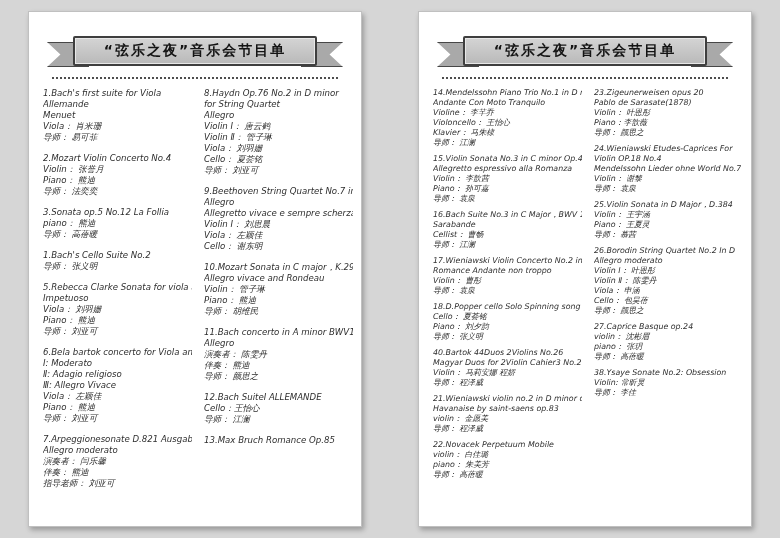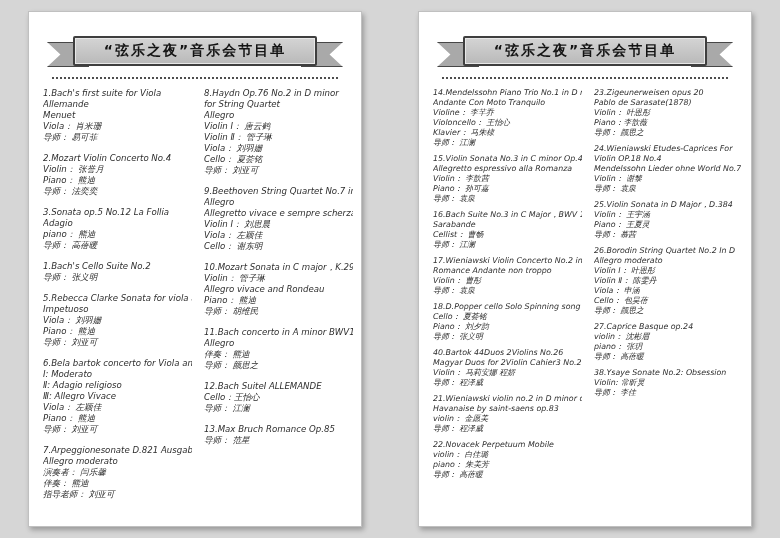--- a/index.html
+++ b/index.html
@@ -91,21 +91,20 @@
             <div class="line">导师： 易可菲</div>
           </div>
           <div class="entry">
             <div class="line">2.Mozart Violin Concerto No.4</div>
             <div class="line">Violin： 张誉月</div>
             <div class="line">Piano： 熊迪</div>
             <div class="line">导师： 法奕奕</div>
           </div>
           <div class="entry">
             <div class="line">3.Sonata op.5 No.12 La Follia</div>
-            <div class="line">Adagio</div>
             <div class="line">piano： 熊迪</div>
             <div class="line">导师： 高蓓暖</div>
           </div>
           <div class="entry">
             <div class="line">1.Bach's Cello Suite No.2</div>
             <div class="line">导师： 张义明</div>
           </div>
           <div class="entry">
             <div class="line">5.Rebecca Clarke Sonata for viola and piano</div>
             <div class="line">Impetuoso</div>
@@ -144,39 +143,39 @@
           <div class="entry">
             <div class="line">9.Beethoven String Quartet No.7 in F Op.59</div>
             <div class="line">Allegro</div>
             <div class="line">Allegretto vivace e sempre scherzando</div>
             <div class="line">Violin Ⅰ： 刘思晨</div>
             <div class="line">Viola： 左颖佳</div>
             <div class="line">Cello： 谢东明</div>
           </div>
           <div class="entry">
             <div class="line">10.Mozart Sonata in C major，K.296</div>
+            <div class="line">Allegro vivace and Rondeau</div>
             <div class="line">Violin： 管子琳</div>
-            <div class="line">Allegro vivace and Rondeau</div>
             <div class="line">Piano： 熊迪</div>
             <div class="line">导师： 胡维民</div>
           </div>
           <div class="entry">
             <div class="line">11.Bach concerto in A minor BWV1041</div>
             <div class="line">Allegro</div>
+            <div class="line">演奏者： 陈雯丹</div>
             <div class="line">伴奏： 熊迪</div>
             <div class="line">导师： 颜思之</div>
           </div>
           <div class="entry">
             <div class="line">12.Bach SuiteⅠ ALLEMANDE</div>
             <div class="line">Cello：王怡心</div>
             <div class="line">导师： 江澜</div>
           </div>
           <div class="entry">
             <div class="line">13.Max Bruch Romance Op.85</div>
-            <div class="line">导师： 范星</div>
           </div>
         </div>
     </div>
   </div>
 
   <div class="page p2">
     <div class="ribbon">
       <div class="tail left"></div>
       <div class="tail right"></div>
       <div class="band">

